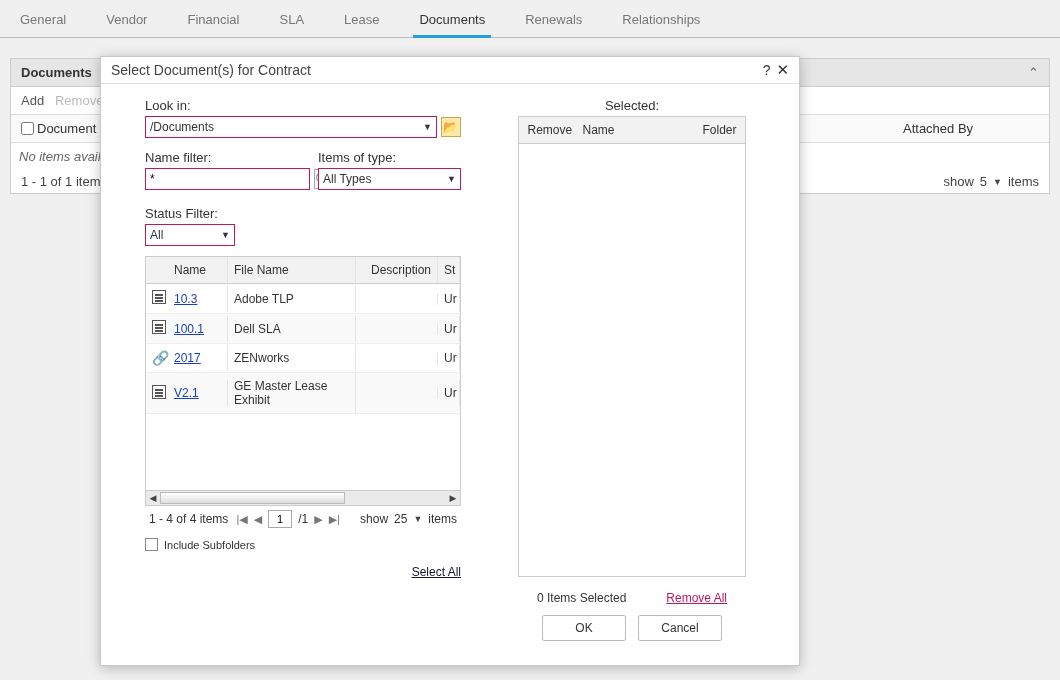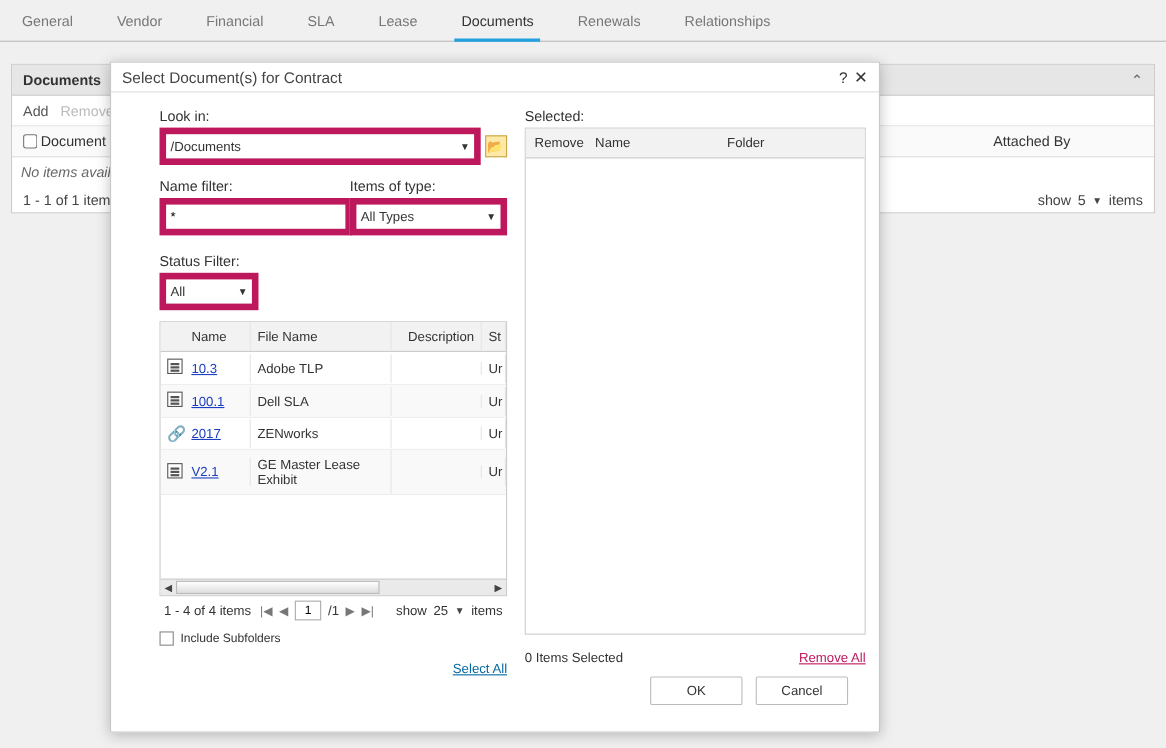--- a/index.html
+++ b/index.html
@@ -28,25 +28,25 @@
 
   
   .modal { position:absolute; left:100px; top:56px; width:700px; height:610px; background:#fff; border:1px solid #c8c8c8; box-shadow:0 2px 12px rgba(0,0,0,.25); display:flex; flex-direction:column; }
   .modal-titlebar { display:flex; align-items:center; padding:4px 10px; border-bottom:1px solid #ddd; }
   .modal-titlebar .t { font-size:14px; color:#444; }
   .modal-titlebar .sp { margin-left:auto; display:flex; gap:6px; align-items:center; color:#333; font-size:14px; }
   .modal-titlebar .x { cursor:pointer; font-size:15px; }
 
   .modal-body { display:flex; flex:1; overflow:hidden;padding-left:32px; }
   .leftpane { width:340px; padding:10px 12px; display:flex; flex-direction:column; }
-  .rightpane { flex:1; padding:10px 12px 10px 4px; display:flex; flex-direction:column; }
+  .rightpane { flex:1; padding:10px 12px 10px 4px; display:flex; flex-direction:column;align-items:center; }
 
   .fld-label { color:#333; margin:4px 0 3px 0; }
   .row-h { display:flex; align-items:center; gap:4px; }
-  .select-like, .input-like { border:6px solid #be185d; background:#fff; height:34px; font-size:12px; padding:0 4px; }
+  .select-like, .input-like { border:1px solid #be185d; background:#fff; height:22px; font-size:12px; padding:0 4px; }
   .select-like { display:flex; align-items:center; justify-content:space-between; cursor:pointer; }
   .caret { font-size:9px; color:#333; }
   .iconbtn { width:20px; height:20px; display:inline-flex; align-items:center; justify-content:center; border:1px solid #c9a648; background:#ffe9a8; cursor:pointer; font-size:12px; }
   .searchbtn { width:20px; height:20px; display:inline-flex; align-items:center; justify-content:center; border:1px solid #aaa; background:#f2f2f2; cursor:pointer; }
 
   .two-col { display:flex; gap:18px; margin-top:8px; }
   .col1 {}
 
   .grid { border:1px solid #ccc; margin-top:10px; display:flex; flex-direction:column; height:250px; }
   .grid-head { display:flex; background:#f2f2f2; border-bottom:1px solid #ccc; font-size:12px; color:#333; }
@@ -72,21 +72,21 @@
 
   .grid-footer { display:flex; align-items:center; gap:8px; padding:4px 4px; font-size:12px; color:#333; }
   .pager { display:flex; align-items:center; gap:6px; }
   .pager .pbtn { color:#777; font-size:11px; cursor:pointer; }
   .pager input { width:24px; height:18px; text-align:center; border:1px solid #aaa; font-size:11px; }
   .grid-footer .right { margin-left:auto; display:flex; align-items:center; gap:6px; }
 
   .chk-row { display:flex; align-items:center; gap:6px; margin-top:6px; font-size:11px; }
   .chk { width:13px; height:13px; border:1px solid #888; background:#fff; }
 
-  .selectall { color:#0369a1; text-decoration:underline; margin-top:14px; text-align:right; cursor:pointer; font-size:12px; }
+  .selectall { color:#0f172a; text-decoration:underline; margin-top:14px; text-align:right; cursor:pointer; font-size:12px; }
 
   
   .selected-box { border:1px solid #ccc; flex:1; display:flex; flex-direction:column; min-height:320px; }
   .selected-head { display:flex; background:#f2f2f2; border-bottom:1px solid #ccc; font-size:12px; }
   .selected-head .cell { padding:6px 8px; }
   .selected-head .rm { width:55px; }
   .selected-head .nm { width:120px; }
   .selected-head .fd { flex:1; }
 
   .right-bottom { display:flex; align-items:center; margin-top:14px;gap:40px; }

